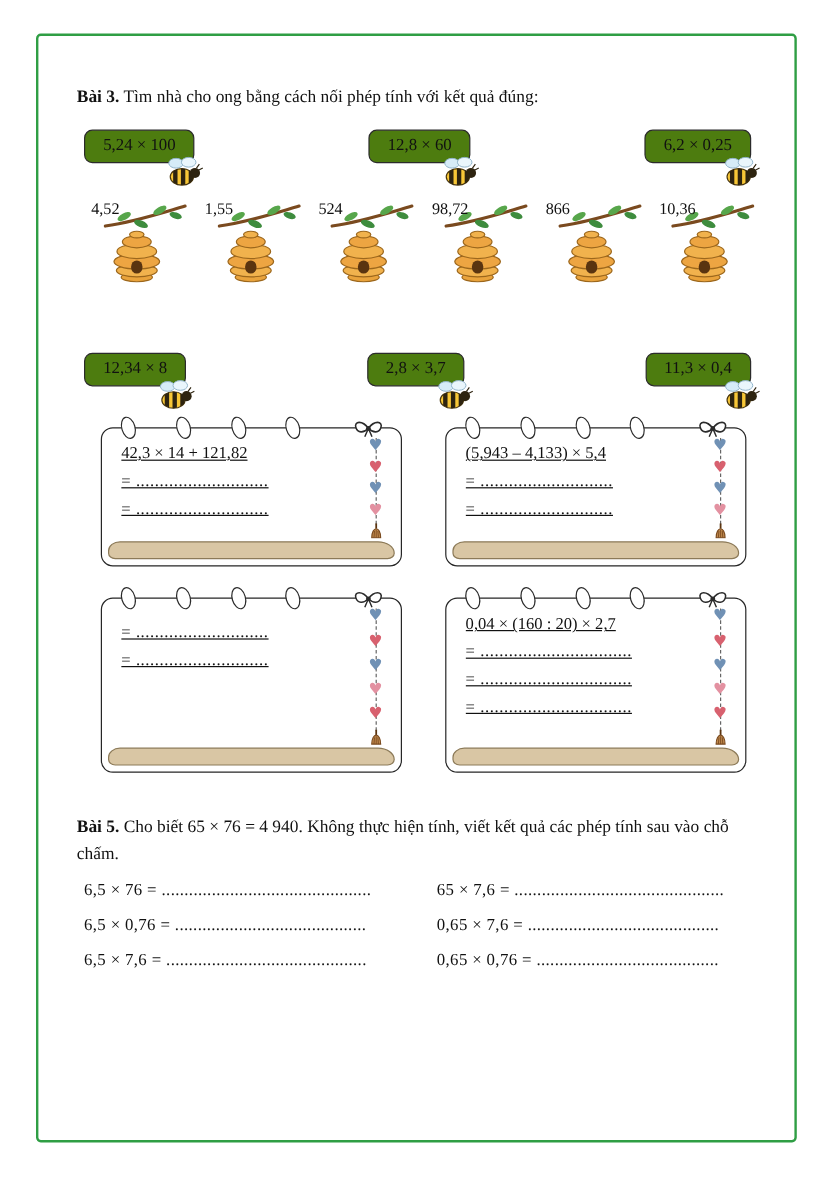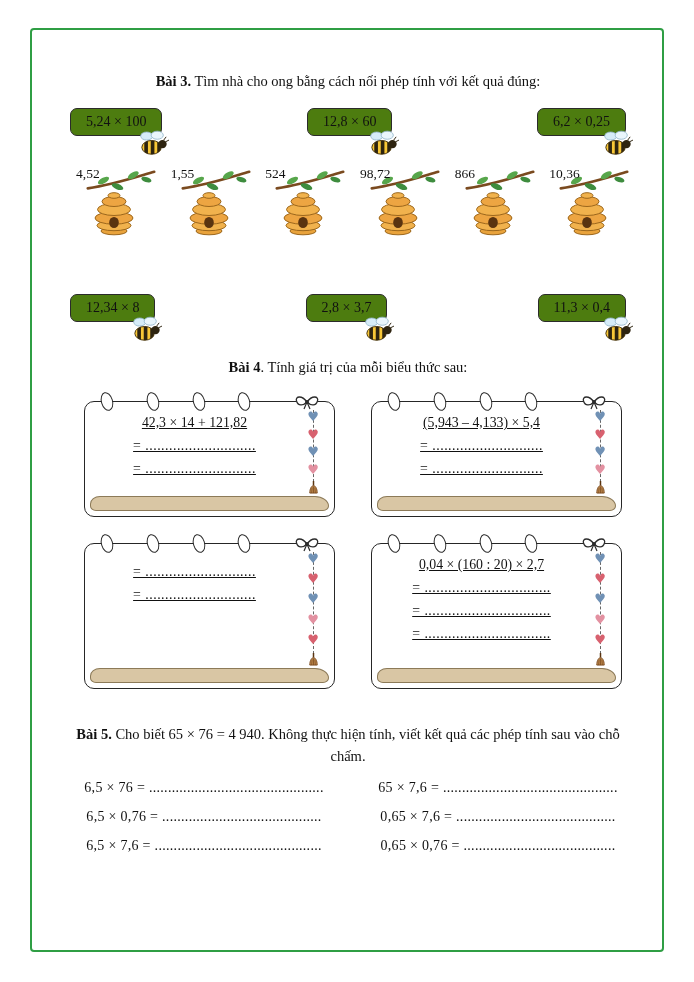--- a/index.html
+++ b/index.html
@@ -5,21 +5,21 @@
   html,body{margin:0;padding:0;}
   body{
     width:694px;height:982px;background:#ffffff;position:relative;
     font-family:"Liberation Serif","DejaVu Serif",serif;color:#111;
     overflow:hidden;
   }
   .sheet{
     position:absolute;left:30px;top:28px;right:30px;bottom:30px;
     border:2px solid #2f9e44;border-radius:4px;background:#fff;
   }
-  .content{padding:40px 30px 0 32px;text-align:center;}
+  .content{padding:40px 30px 0 32px;}
 
   .title{margin:0;font-size:14.5px;line-height:1.55;}
   .title b{font-weight:bold;}
 
   
   .beebox-row{display:flex;justify-content:space-between;padding:0 6px;margin-top:16px;margin-bottom:30px;}
   .beebox{position:relative;border:1.2px solid #2b2b2b;border-radius:7px;padding:5px 15px;font-size:14px;background:#4d7c0f;}
   .bee{position:absolute;width:34px;height:27px;right:-10px;bottom:-21px;}
 
   .hive-row{display:flex;justify-content:space-between;padding:0 8px;gap:16px;}
@@ -205,21 +205,20 @@
           </svg>
       </div>
       <div class="beebox">
         <span>11,3 × 0,4</span>
         <svg class="bee" viewBox="0 0 42 32">
             <use href="#bee-g"></use>
           </svg>
       </div>
     </div>
 
-    <p class="title"><b>Bài 4</b><span>. Tính giá trị của mỗi biểu thức sau:</span></p>
 
     <div class="cards">
 
       <div class="card card-h1">
         <div class="loops">
           <span class="loop"></span>
             <span class="loop"></span>
             <span class="loop"></span>
             <span class="loop"></span>
         </div>

